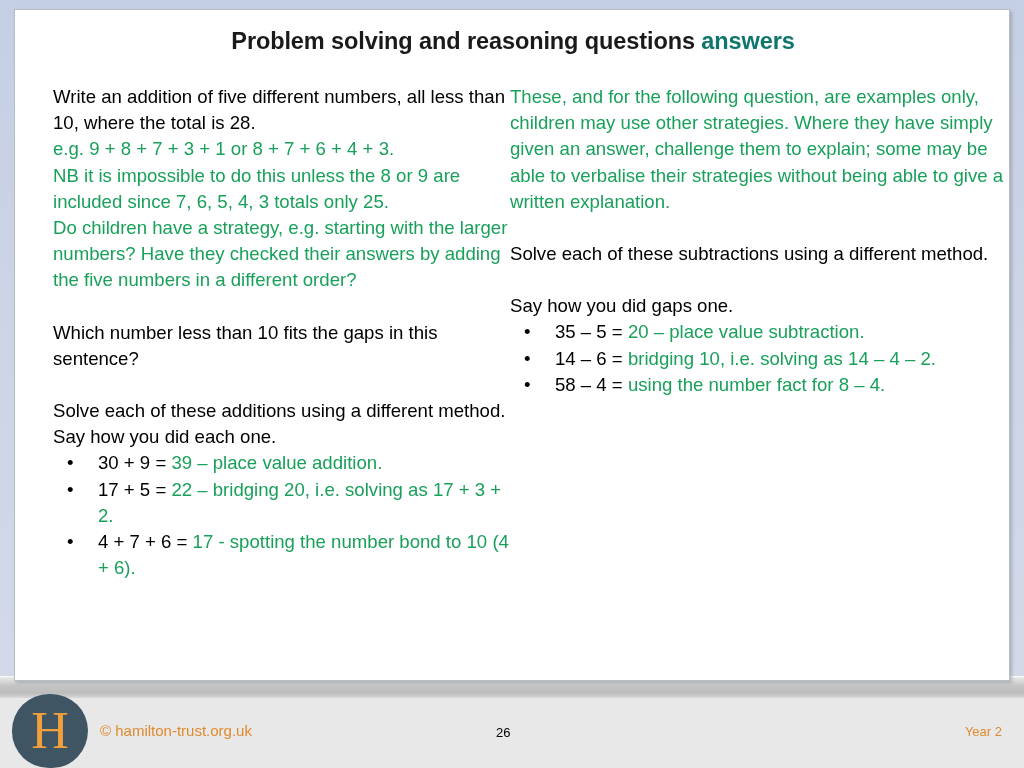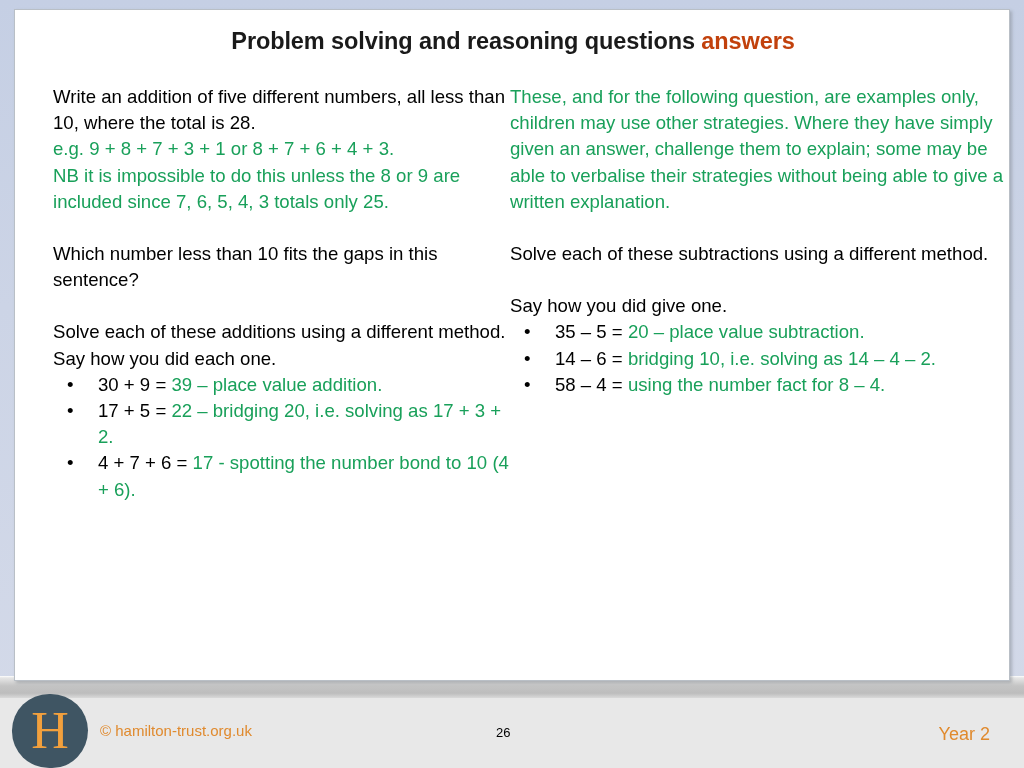--- a/index.html
+++ b/index.html
@@ -63,21 +63,21 @@
     left: 0;
     top: 18px;
     width: 996px;
     text-align: center;
     font-size: 23.5px;
     font-weight: bold;
     color: #1a1a1a;
     letter-spacing: -0.1px;
   }
   #slide-title .answers {
-    color: #c2410c;
+    color: #0f766e;
   }
 
   
   .column {
     position: absolute;
     top: 74px;
     font-size: 18.6px;
     line-height: 26.2px;
     color: #000000;
   }
@@ -163,23 +163,23 @@
   }
   #page-number {
     position: absolute;
     left: 496px;
     top: 725px;
     font-size: 13px;
     color: #000000;
   }
   #year-label {
     position: absolute;
-    right: 34px;
+    right: 22px;
     top: 724px;
-    font-size: 18px;
+    font-size: 13px;
     color: #e08a2e;
   }
 </style>
 </head>
 <body>
 
 <div id="app-background"></div>
 <div id="slide-shadow-band"></div>
 <div id="footer-bar"></div>
 
@@ -187,39 +187,40 @@
 
   <div id="slide-title">
     <span>Problem solving and reasoning questions </span><span class="answers">answers</span>
   </div>
 
   <div id="left-column" class="column">
 
     <p class="para black">Write an addition of five different numbers, all less than 10, where the total is 28.</p>
     <p class="para green">e.g. 9 + 8 + 7 + 3 + 1 or 8 + 7 + 6 + 4 + 3.</p>
     <p class="para green">NB it is impossible to do this unless the 8 or 9 are included since 7, 6, 5, 4, 3 totals only 25.</p>
+    <p class="para green">Do children have a strategy, e.g. starting with the larger numbers?  Have they checked their answers by adding the five numbers in a different order?</p>
 
     <p class="para black spaced-above">Which number less than 10 fits the gaps in this sentence?</p>
 
     <p class="para black spaced-above">Solve each of these additions using a different method. Say how you did each one.</p>
 
     <ul class="bullets" id="left-bullets">
         <li><span class="bullet-dot">•</span><span class="black">30 + 9 = </span><span class="green">39 – place value addition.</span></li>
         <li><span class="bullet-dot">•</span><span class="black">17 + 5 = </span><span class="green">22 – bridging 20, i.e. solving as 17 + 3 + 2.</span></li>
         <li><span class="bullet-dot">•</span><span class="black">4 + 7 + 6 = </span><span class="green">17  - spotting the number bond to 10 (4 + 6).</span></li>
       </ul>
   </div>
 
   <div id="right-column" class="column">
 
     <p class="para green">These, and for the following question, are examples only, children may use other strategies. Where they have simply given an answer, challenge them to explain; some may be able to verbalise their strategies without being able to give a written explanation.</p>
 
     <p class="para black spaced-above">Solve each of these subtractions using a different method.</p>
 
-    <p class="para black spaced-above">Say how you did give one.</p>
+    <p class="para black spaced-above">Say how you did gaps one.</p>
 
     <ul class="bullets" id="right-bullets">
         <li><span class="bullet-dot">•</span><span class="black">35 – 5  = </span><span class="green">20 – place value subtraction.</span></li>
         <li><span class="bullet-dot">•</span><span class="black">14 – 6  = </span><span class="green">bridging 10, i.e. solving as 14 – 4 – 2.</span></li>
         <li><span class="bullet-dot">•</span><span class="black">58 – 4  = </span><span class="green">using the number fact for 8 – 4.</span></li>
       </ul>
   </div>
 </div>
 
 <div id="logo-badge">

